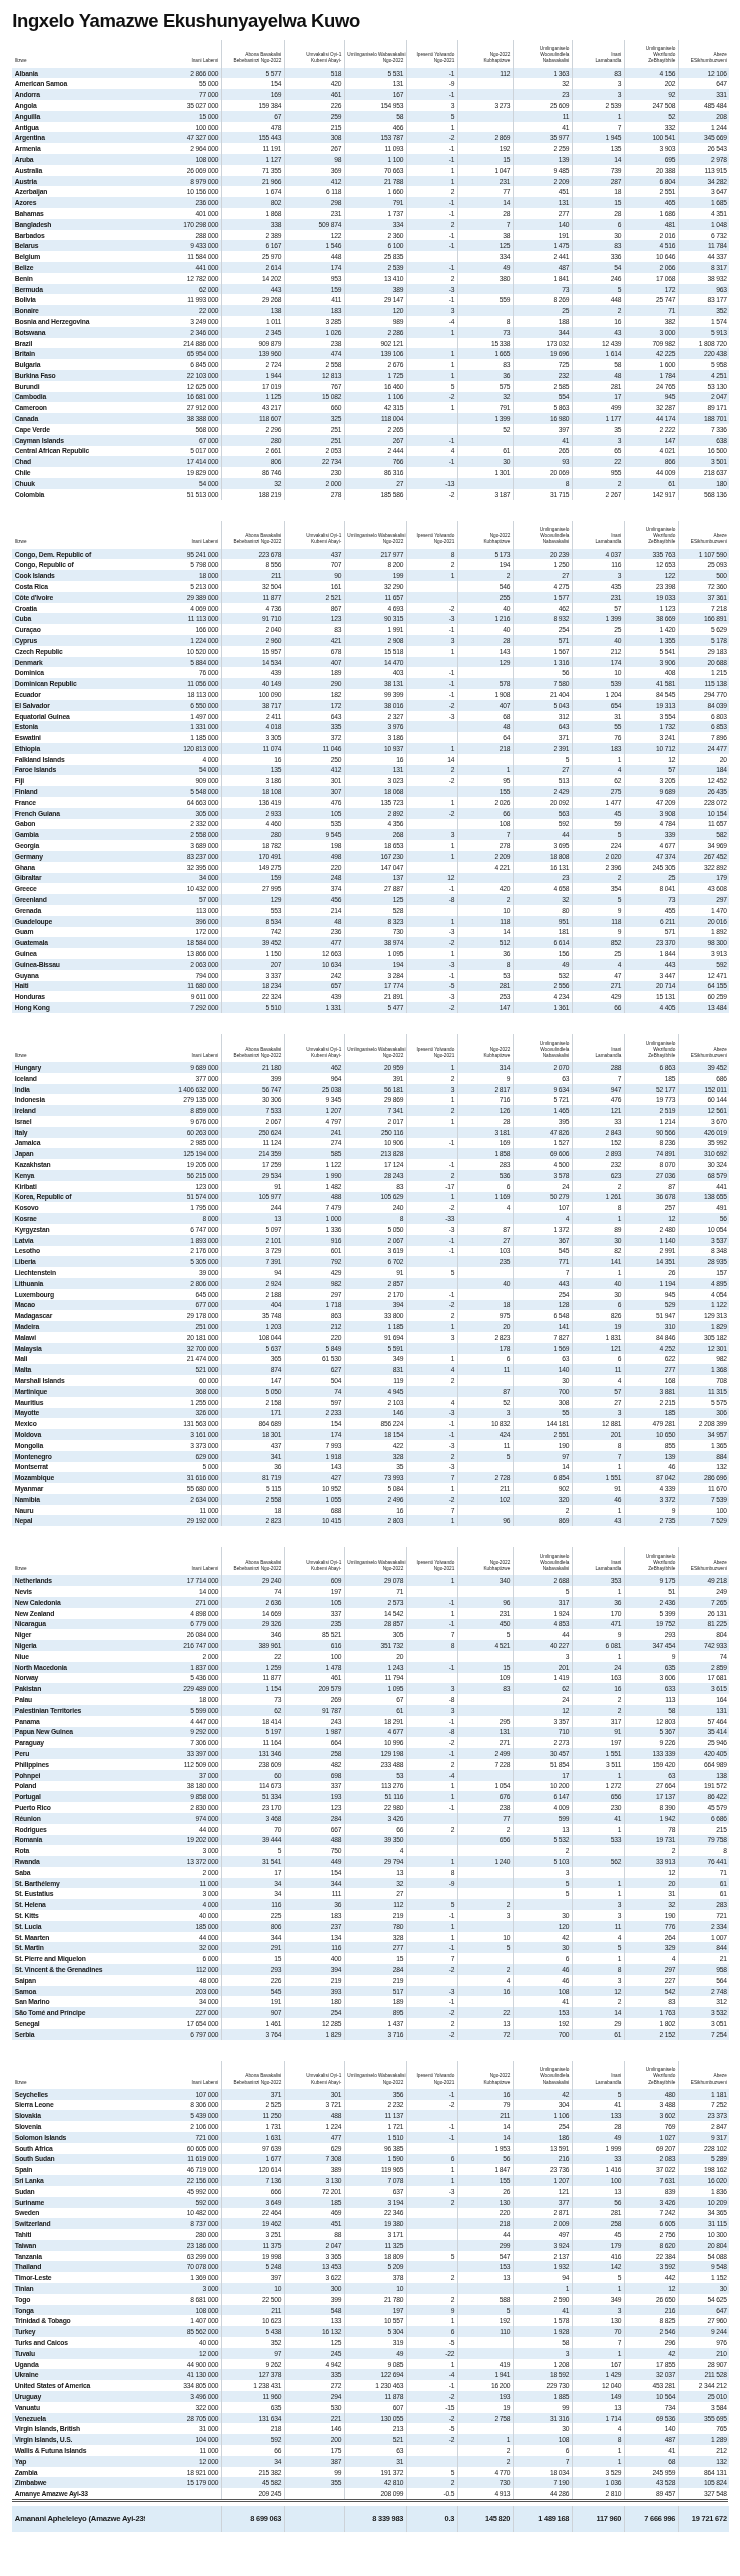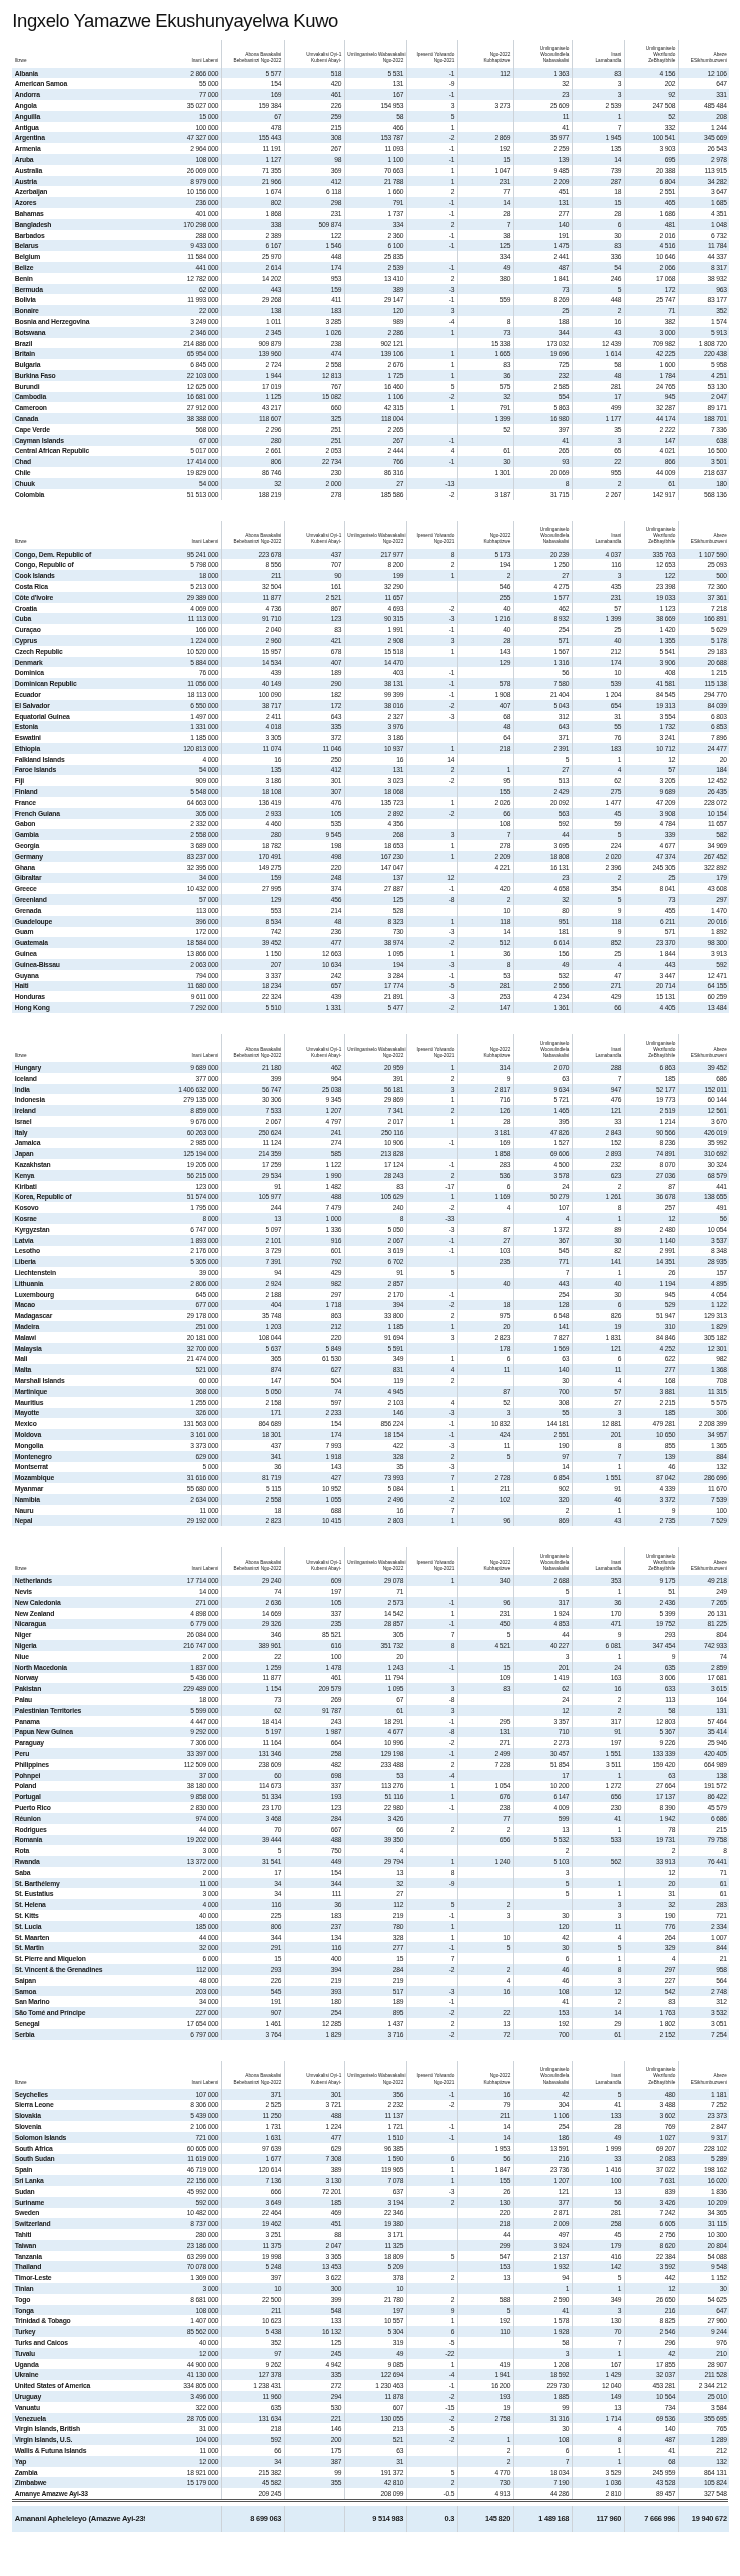--- a/index.html
+++ b/index.html
@@ -2,21 +2,21 @@
 <html style="font-size:10px"><head>
 <meta charset="utf-8">
 <style>
   html,body{margin:0;padding:0;}
   body{
     width:740px;height:2576px;overflow:hidden;background:#ffffff;
     font-family:"Liberation Sans",sans-serif;color:#1a1a1a;
   }
   .page{padding:0 12.3px;}
   h1.title{
-    font-size:18.5px;line-height:21px;font-weight:400;
+    font-size:18.5px;line-height:21px;font-weight:700;
     letter-spacing:-0.4px;margin:10px 0 8.6px 0;color:#111;
   }
   table.report{border-collapse:collapse;table-layout:fixed;width:716px;}
   table.report.later{margin-top:21px;}
   thead th{
     font-size:4.7px;font-weight:400;color:#222;vertical-align:bottom;
     padding:0 2.5px 3.1px 2.5px;line-height:1.3;height:25px;white-space:nowrap;
   }
   thead th div{white-space:nowrap;}
   th.num,td.num{text-align:right;}
@@ -3077,25 +3077,25 @@
           <col style="width: 52px;">
           <col style="width: 54px;">
           <col style="width: 51px;">
         </colgroup>
         <tbody>
           <tr>
             <td class="country">Amanani Apheleleyo (Amazwe Ayi-239)</td>
             <td class="num"></td>
             <td class="num sep">8 699 063</td>
             <td class="num sep"></td>
-            <td class="num sep">9 514 983</td>
+            <td class="num sep">8 339 983</td>
             <td class="num sep">0.3</td>
             <td class="num sep">145 820</td>
             <td class="num sep">1 489 168</td>
             <td class="num sep">117 960</td>
             <td class="num sep">7 666 996</td>
-            <td class="num sep">19 940 672</td>
+            <td class="num sep">19 721 672</td>
           </tr>
         </tbody>
       </table>
     </div>
 </div>
 
 
 </body></html>

